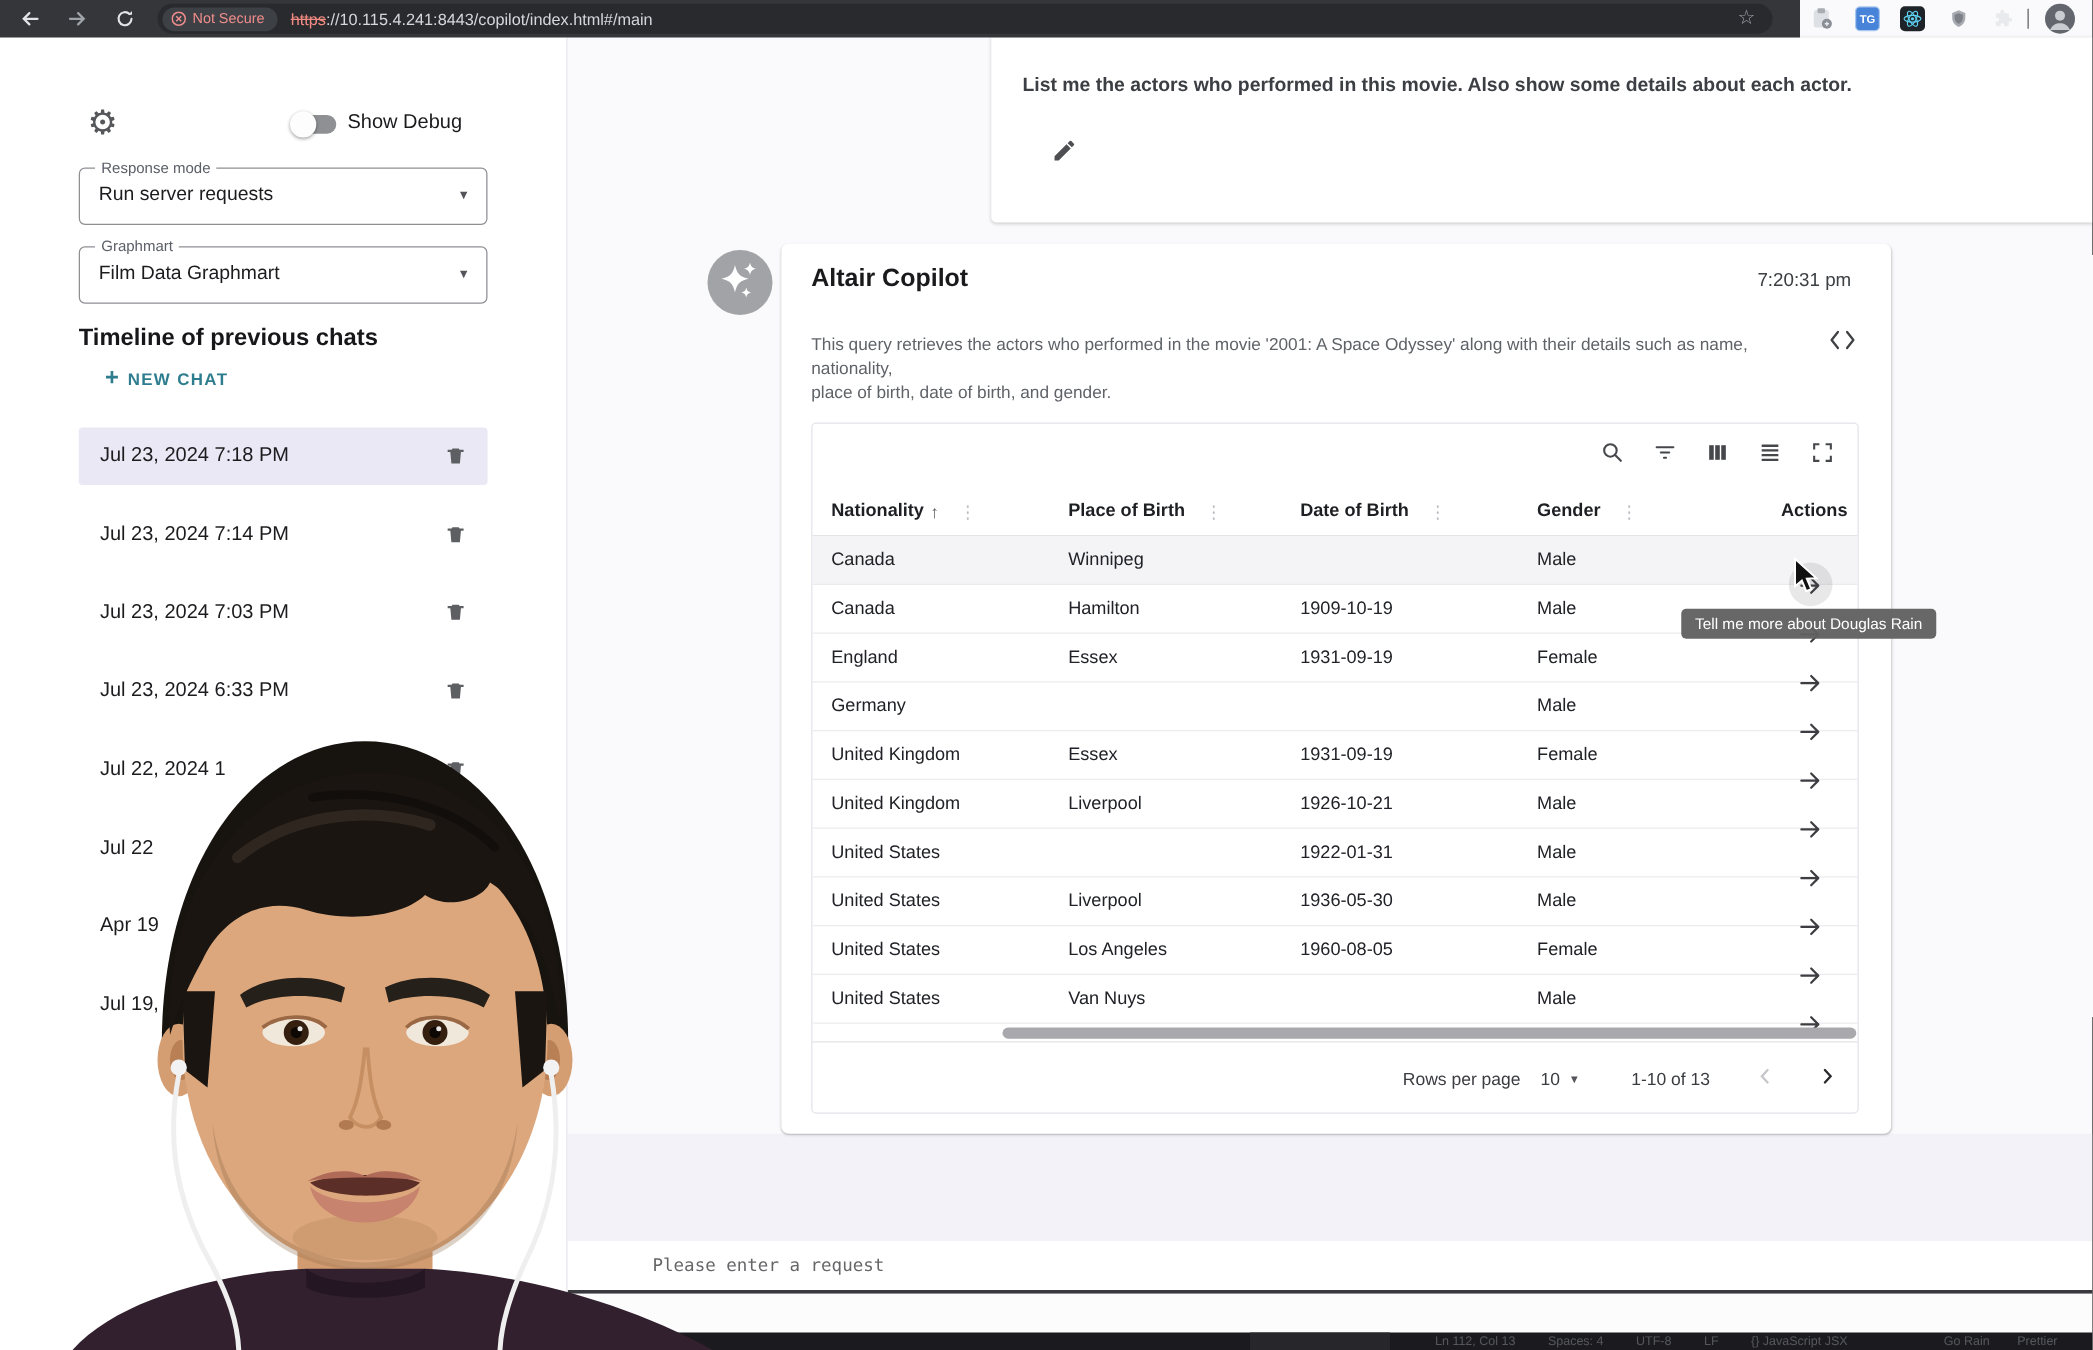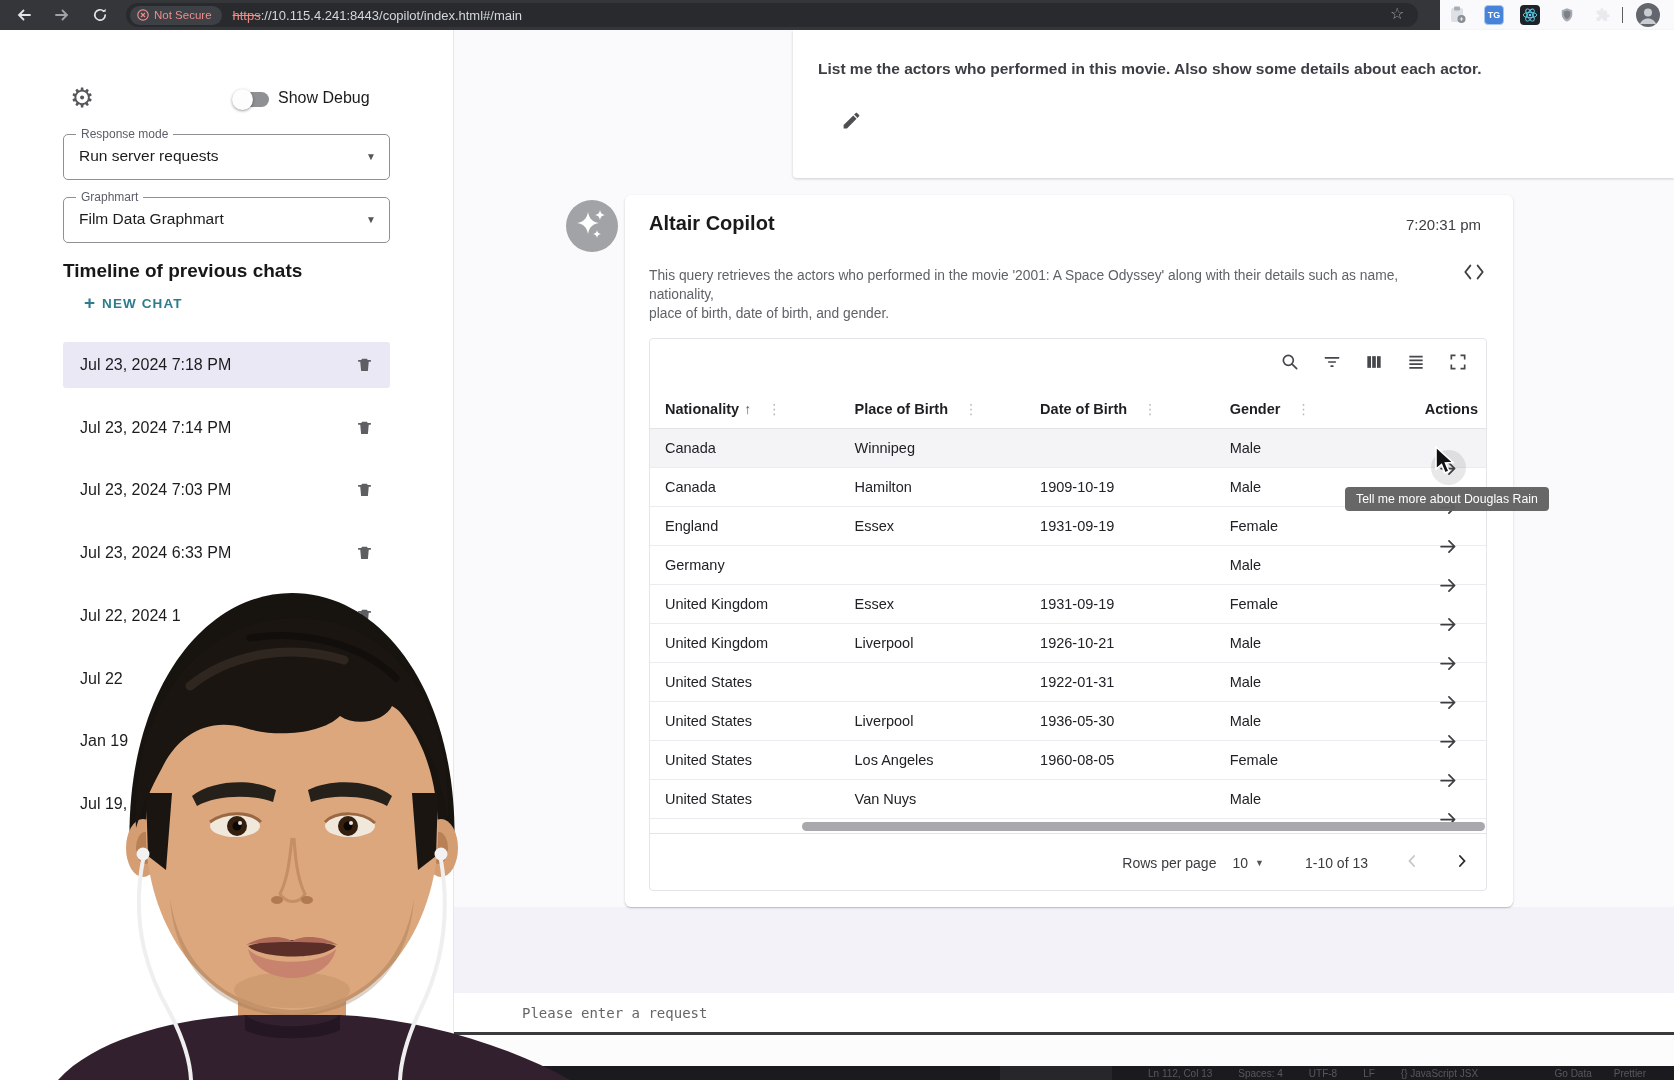--- a/index.html
+++ b/index.html
@@ -223,21 +223,21 @@
             <path d="M6 8h12l-1.2 13H7.2L6 8zm9.5-4 1 1.5H21V8H3V5.5h4.5l1-1.5h7z" fill="#5E5F63"></path>
           </svg>
     </div>
         <div class="chat-item" style="top: 626px;">
       <span class="ci-label">Jul 22</span>
       <svg width="17" height="19" viewBox="0 0 24 24">
             <path d="M6 8h12l-1.2 13H7.2L6 8zm9.5-4 1 1.5H21V8H3V5.5h4.5l1-1.5h7z" fill="#5E5F63"></path>
           </svg>
     </div>
         <div class="chat-item" style="top: 688px;">
-      <span class="ci-label">Jan 19</span>
+      <span class="ci-label">Apr 19</span>
       <svg width="17" height="19" viewBox="0 0 24 24">
             <path d="M6 8h12l-1.2 13H7.2L6 8zm9.5-4 1 1.5H21V8H3V5.5h4.5l1-1.5h7z" fill="#5E5F63"></path>
           </svg>
     </div>
         <div class="chat-item" style="top: 751px;">
       <span class="ci-label">Jul 19,</span>
       <svg width="17" height="19" viewBox="0 0 24 24">
             <path d="M6 8h12l-1.2 13H7.2L6 8zm9.5-4 1 1.5H21V8H3V5.5h4.5l1-1.5h7z" fill="#5E5F63"></path>
           </svg>
     </div>
@@ -489,21 +489,21 @@
   <div class="statusbar">
     <div class="sb-cell"></div>
     <div class="sb-items" id="sbLeft">
         <span class="sb-item">Ln 112, Col 13</span>
         <span class="sb-item">Spaces: 4</span>
         <span class="sb-item">UTF-8</span>
         <span class="sb-item">LF</span>
         <span class="sb-item">{} JavaScript JSX</span>
       </div>
     <div class="sb-right" id="sbRight">
-        <span class="sb-item">Go Data</span>
+        <span class="sb-item">Go Rain</span>
         <span class="sb-item">Prettier</span>
       </div>
   </div>
 
   <svg class="webcam" width="545" height="542" viewBox="0 0 545 542">
 
     <path d="M90 320 C82 160 160 55 252 55 C345 55 422 160 414 320 Z" fill="#17130F"></path>
 
     <path d="M198 420 L306 420 L306 505 L198 505 Z" fill="#D39C70"></path>
 

